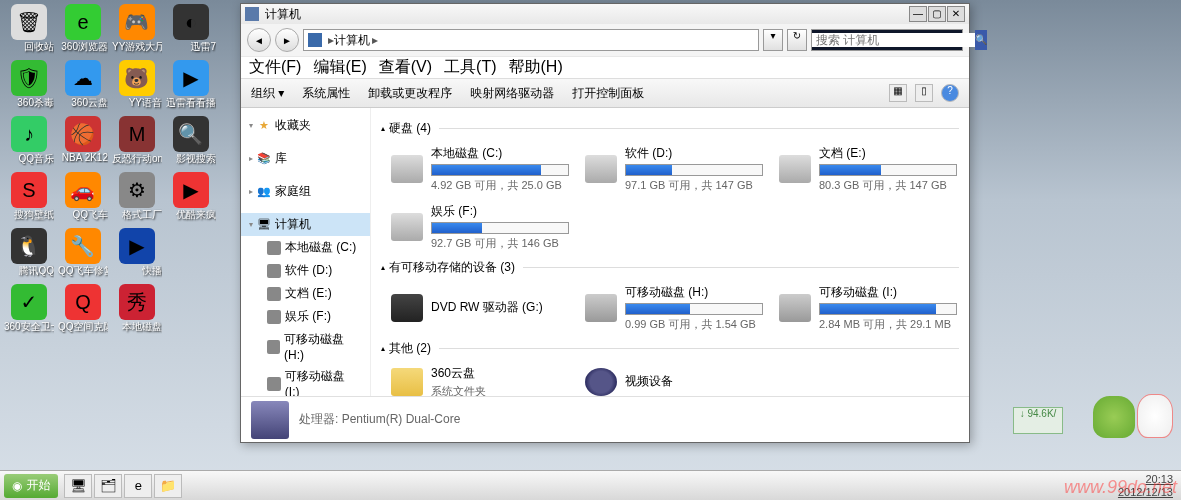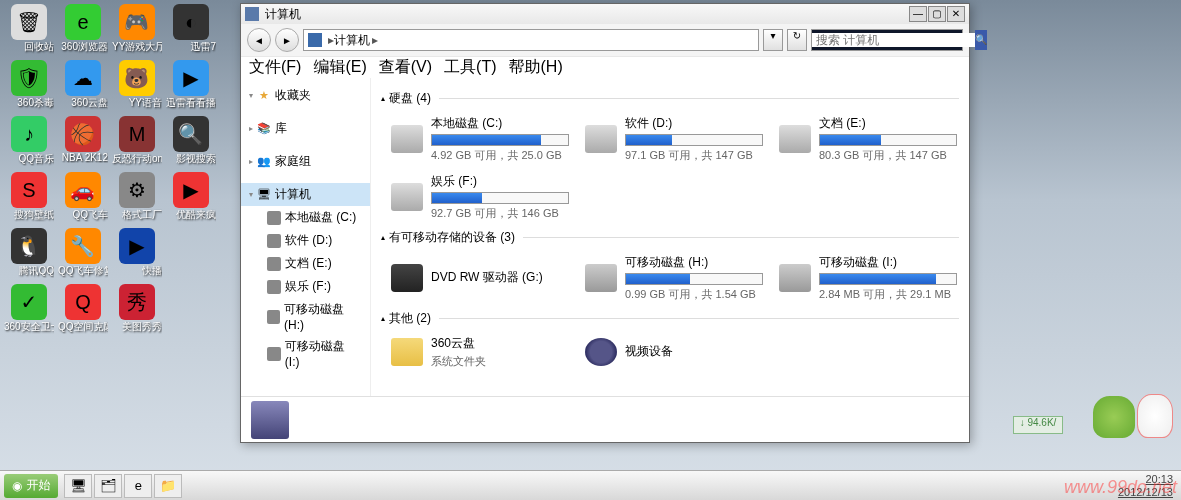--- a/index.html
+++ b/index.html
@@ -60,21 +60,21 @@
 .watermark { position: absolute; top: 420px; left: 430px; font-size: 22px; color: #3a6a9a; font-weight: bold; text-shadow: 1px 1px 0 #fff; letter-spacing: 2px; }
 .taskbar { position: absolute; bottom: 0; left: 0; width: 100%; height: 30px; background: linear-gradient(to bottom, #f8f8f8, #d8d8d8); border-top: 1px solid #aaa; display: flex; align-items: center; padding: 0 4px; }
 .start { height: 24px; padding: 0 8px; background: linear-gradient(#9c7,#5a3); border-radius: 3px; color: #fff; display: flex; align-items: center; gap: 4px; cursor: pointer; font-size: 12px; }
 .tb-items { display: flex; gap: 2px; margin-left: 6px; }
 .tb-item { width: 28px; height: 24px; border: 1px solid #bbb; background: #eee; cursor: pointer; display: flex; align-items: center; justify-content: center; font-size: 13px; }
 .tray { margin-left: auto; display: flex; align-items: center; gap: 6px; font-size: 11px; color: #444; text-decoration: underline; }
 .tray-clock { text-align: right; line-height: 1.1; padding-right: 4px; }
 .pet { position: absolute; bottom: 32px; right: 8px; display: flex; gap: 2px; align-items: flex-end; }
 .pet1 { width: 42px; height: 42px; background: radial-gradient(#9c5,#6a3); border-radius: 40% 40% 30% 30%; }
 .pet2 { width: 36px; height: 44px; background: radial-gradient(#fff,#eee); border-radius: 40% 40% 30% 30%; border: 1px solid #e88; }
-.net-ind { position: absolute; bottom: 36px; right: 118px; width: 50px; height: 18px; background: #e4eee4; border: 1px solid #8b8; font-size: 10px; text-align: center; color: #484; }
+.net-ind { position: absolute; bottom: 36px; right: 118px; width: 50px; height: 27px; background: #e4eee4; border: 1px solid #8b8; font-size: 10px; text-align: center; color: #484; }
 .site-wm { position: absolute; bottom: 2px; right: 4px; color: rgba(255,50,50,0.5); font-size: 18px; font-style: italic; pointer-events: none; }
 </style>
 </head>
 <body>
 
 <div class="desktop">
   <div class="desktop-icons" id="di">
       <div class="di">
         <div class="di-ico" style="background:#ddd">🗑</div>
         <div class="di-lbl">回收站</div>
@@ -158,21 +158,21 @@
       <div class="di">
         <div class="di-ico" style="background:#3b3">✓</div>
         <div class="di-lbl">360安全卫士</div>
       </div>
       <div class="di">
         <div class="di-ico" style="background:#e33">Q</div>
         <div class="di-lbl">QQ空间克隆</div>
       </div>
       <div class="di">
         <div class="di-ico" style="background:#c23">秀</div>
-        <div class="di-lbl">美图秀秀</div>
+        <div class="di-lbl">本地磁盘</div>
       </div>
     </div>
 
   <div class="window">
     <div class="titlebar">
       <div class="t-ico"></div>
       <div class="t-txt">计算机</div>
       <div class="win-btns">
         <div class="win-btn">—</div>
         <div class="win-btn">▢</div>
@@ -195,20 +195,32 @@
         <div class="search-go">🔍</div>
       </div>
     </div>
     <div class="menubar" id="menubar">
         <span>文件(F)</span>
         <span>编辑(E)</span>
         <span>查看(V)</span>
         <span>工具(T)</span>
         <span>帮助(H)</span>
       </div>
+    <div class="cmdbar">
+      <span>组织 ▾</span>
+      <span>系统属性</span>
+      <span>卸载或更改程序</span>
+      <span>映射网络驱动器</span>
+      <span>打开控制面板</span>
+      <div class="r">
+        <div class="cmd-ico">▦</div>
+        <div class="cmd-ico">▯</div>
+        <div class="cmd-ico" style="background:#4a8ae0;color:#fff;border-radius:50%">?</div>
+      </div>
+    </div>
     <div class="body-area">
       <div class="navpane">
         <div class="nav-grp">
           <div class="nav-hdr">
               <span class="arr">▾</span>
               <span class="ico" style="color:#e8a838">★</span>
               <span>收藏夹</span>
             </div>
         </div>
         <div class="nav-grp">
@@ -359,20 +371,21 @@
               <div class="drive-info">
                 <div class="drive-name">视频设备</div>
               </div>
             </div>
           </div>
       </div>
     </div>
     <div class="detailbar">
       <div class="detail-ico"></div>
       <div>
+        <div style="color:#666">处理器: Pentium(R) Dual-Core</div>
       </div>
     </div>
   </div>
 
   <div class="net-ind">↓ 94.6K/</div>
   <div class="pet">
       <div class="pet1"></div>
       <div class="pet2"></div>
     </div>
 </div>

